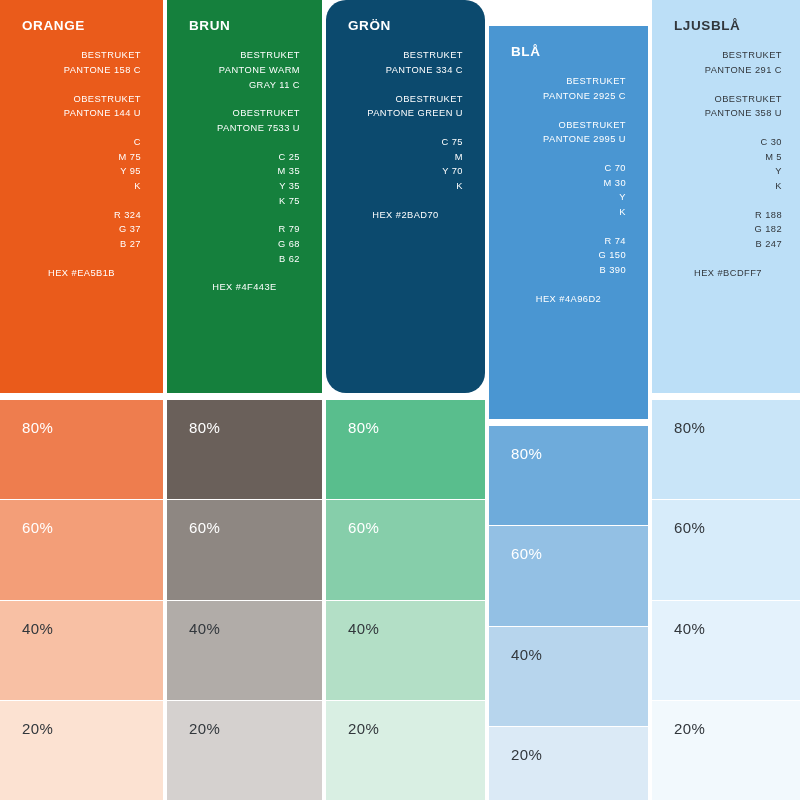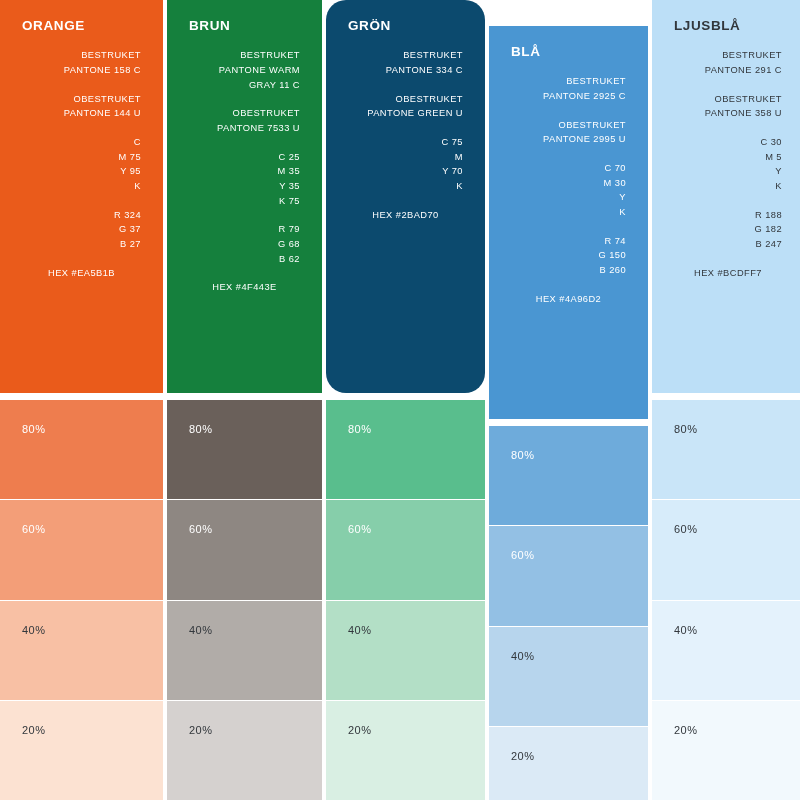--- a/index.html
+++ b/index.html
@@ -90,21 +90,21 @@
     flex: 0 0 auto;
   }
 
   .tint-cell {
     position: relative;
     flex: 1 1 0;
     padding: 19px 0 0 22px;
   }
 
   .tint-label {
-    font-size: 11px;
+    font-size: 15px;
     letter-spacing: 0.45px;
     line-height: 1;
   }
 </style>
 </head>
 <body style="background: rgb(255, 255, 255);">
 
 <div id="palette-sheet" style="background: rgb(255, 255, 255);">
 
   <div id="header-band">
@@ -189,21 +189,21 @@
       </div>
       <div class="spec-block">
         <div class="spec-line">C 70</div>
         <div class="spec-line">M 30</div>
         <div class="spec-line">Y</div>
         <div class="spec-line">K</div>
       </div>
       <div class="spec-block">
         <div class="spec-line">R 74</div>
         <div class="spec-line">G 150</div>
-        <div class="spec-line">B 260</div>
+        <div class="spec-line">B 390</div>
       </div>
       <div class="hex-line">HEX #4A96D2</div>
     </div>
 
     <div class="color-card card-w-ljusbla" style="background: rgb(188, 223, 247); color: rgb(50, 55, 60);">
       <div class="card-title">LJUSBLÅ</div>
       <div class="spec-block">
         <div class="spec-line">BESTRUKET</div>
         <div class="spec-line">PANTONE 291 C</div>
       </div>

